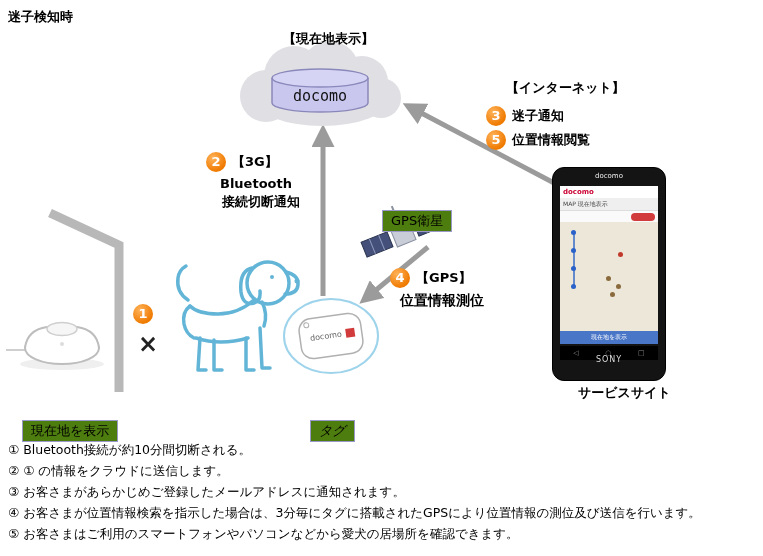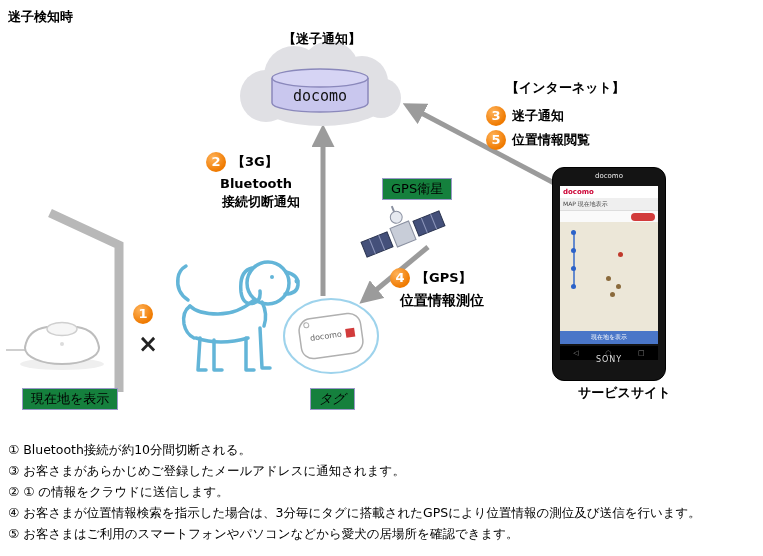--- a/index.html
+++ b/index.html
@@ -7,21 +7,21 @@
   .canvas{position:relative;width:763px;height:556px;background:#fff;overflow:hidden;}
   .abs{position:absolute;}
   svg.layer{position:absolute;left:0;top:0;z-index:1;}
   .lbl{z-index:2;}
   .page-title{left:8px;top:8px;font-size:13px;font-weight:bold;}
   .bracket-label{font-size:13px;font-weight:bold;}
   .badge{display:inline-block;width:20px;height:20px;border-radius:50%;
     background:radial-gradient(circle at 35% 30%, #ffb259, #ef7a00 70%);
     color:#fff;font-size:13px;font-weight:bold;text-align:center;line-height:20px;flex:0 0 auto;}
   .step-row{display:flex;align-items:center;gap:6px;font-size:13px;font-weight:bold;}
-  .tagbox{background:#15803d;border:1px solid #9a98c8;padding:1px 8px;font-size:13px;white-space:nowrap;}
+  .tagbox{background:#4d7c0f;border:1px solid #9a98c8;padding:1px 8px;font-size:13px;white-space:nowrap;margin-top:32px;}
   .x-mark{font-size:24px;font-weight:bold;color:#222;}
   .notes{left:8px;top:439px;width:752px;font-size:12.5px;line-height:21px;z-index:2;}
   
   .phone{left:552px;top:167px;width:112px;height:212px;background:#141414;border-radius:12px;
     border:1px solid #000;z-index:2;}
   .phone-toplogo{position:absolute;top:4px;width:100%;text-align:center;color:#eee;font-size:7px;}
   .screen{position:absolute;left:7px;top:18px;width:98px;height:158px;background:#fff;
     display:flex;flex-direction:column;overflow:hidden;}
   .statusbar{height:12px;background:#fff;color:#cc0033;font-size:7px;font-weight:bold;
     padding-left:3px;display:flex;align-items:center;}
@@ -113,21 +113,21 @@
       <line x1="6" y1="350" x2="28" y2="350" stroke="#cfcfcf" stroke-width="2"></line>
       <ellipse cx="62" cy="348" rx="37" ry="16" fill="#fff" stroke="#bdbdbd" stroke-width="2"></ellipse>
       <path d="M 25 348 Q 27 330 47 327 L 77 327 Q 97 330 99 348" fill="#fff" stroke="#bdbdbd" stroke-width="2"></path>
       <ellipse cx="62" cy="329" rx="15" ry="6.5" fill="#f6f6f6" stroke="#cfcfcf" stroke-width="1.5"></ellipse>
       <circle cx="62" cy="344" r="2" fill="#dcdcdc"></circle>
     </g>
   </svg>
 
   <div class="abs lbl page-title">迷子検知時</div>
 
-  <div class="abs lbl bracket-label" style="left:283px;top:30px;">【迷子通知】</div>
+  <div class="abs lbl bracket-label" style="left:283px;top:30px;">【現在地表示】</div>
 
   <div class="abs lbl bracket-label" style="left:506px;top:79px;">【インターネット】</div>
 
   <div class="abs lbl step-row" style="left:486px;top:106px;">
     <span class="badge">3</span>
     <span>迷子通知</span>
   </div>
   <div class="abs lbl step-row" style="left:486px;top:130px;">
     <span class="badge">5</span>
     <span>位置情報閲覧</span>
@@ -186,19 +186,19 @@
       <span>○</span>
       <span>□</span>
     </div>
     <div class="brand">SONY</div>
   </div>
 
   <div class="abs lbl bracket-label" style="left:562px;top:384px;margin-left:16px;">サービスサイト</div>
 
   <div class="abs notes">
     <div>① Bluetooth接続が約10分間切断される。</div>
+    <div>② ① の情報をクラウドに送信します。</div>
     <div>③ お客さまがあらかじめご登録したメールアドレスに通知されます。</div>
-    <div>② ① の情報をクラウドに送信します。</div>
     <div>④ お客さまが位置情報検索を指示した場合は、3分毎にタグに搭載されたGPSにより位置情報の測位及び送信を行います。</div>
     <div>⑤ お客さまはご利用のスマートフォンやパソコンなどから愛犬の居場所を確認できます。</div>
   </div>
 
 </div>
 
 </body></html>

